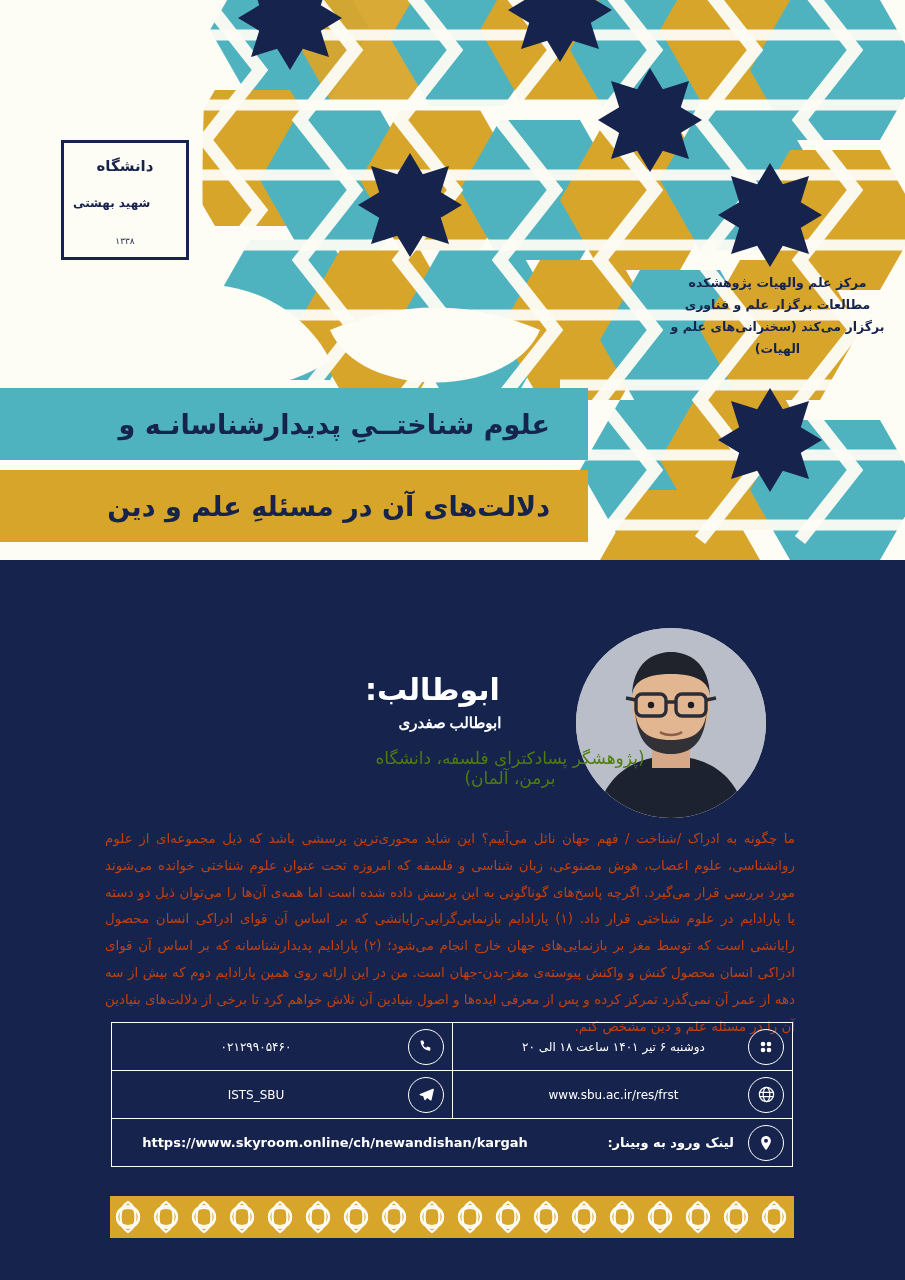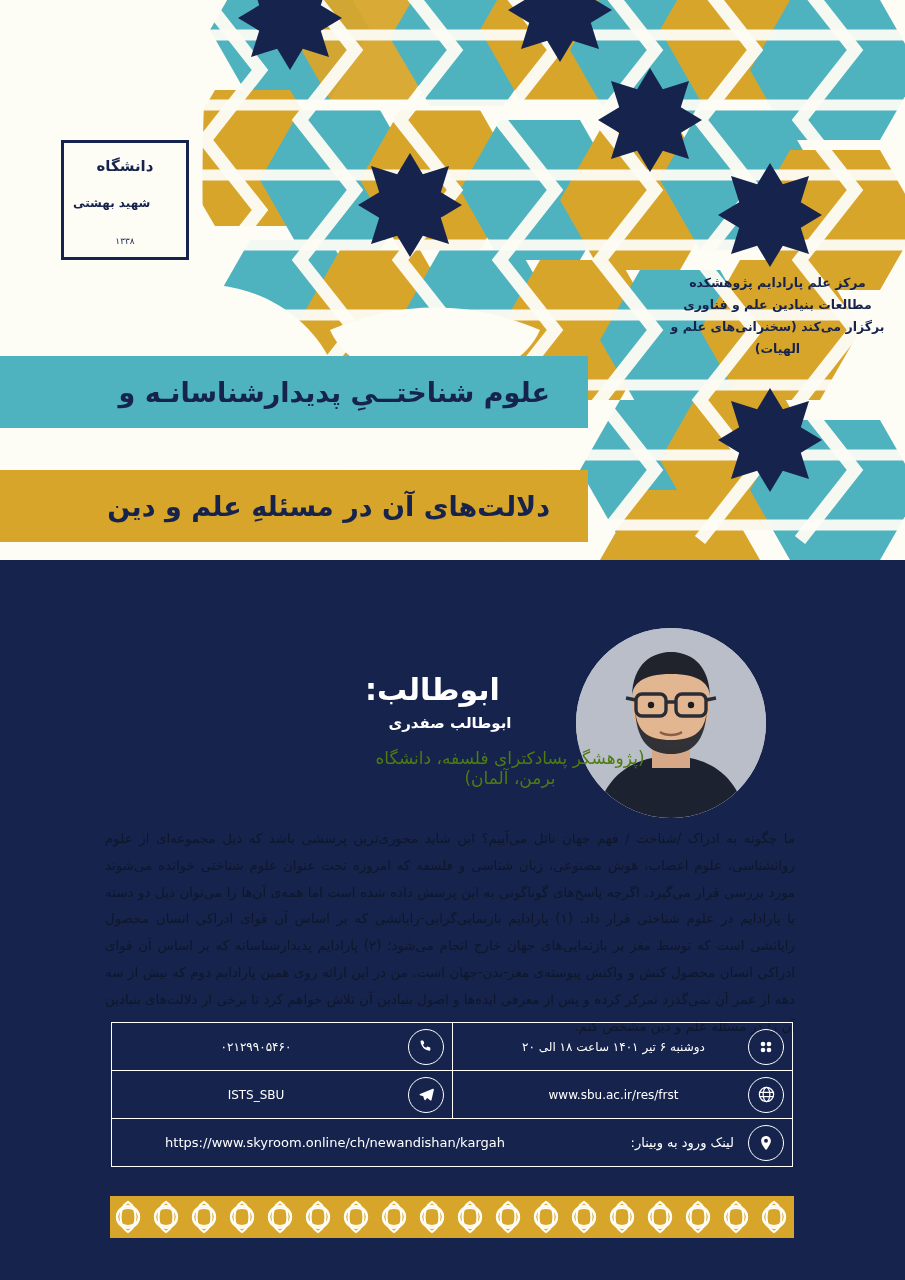--- a/index.html
+++ b/index.html
@@ -102,21 +102,21 @@
     position: absolute;
     left: 0;
     height: 72px;
     display: flex;
     align-items: center;
     justify-content: flex-start;
     box-sizing: border-box;
     padding-right: 30px;
   }
   .bar-teal {
-    top: 356px;
+    top: 388px;
     width: 588px;
     background: #4fb3bf;
     border-top-right-radius: 0;
   }
   .bar-gold {
     top: 470px;
     width: 588px;
     background: #d8a52b;
   }
   .title-bar .txt {
@@ -155,38 +155,39 @@
   }
   .speaker-name {
     position: absolute;
     top: 714px;
     right: 370px;
     width: 170px;
     text-align: center;
     color: #ffffff;
     font-size: 15px;
     font-weight: bold;
+    font-family: Liberation Serif, serif;
   }
   .speaker-aff {
     position: absolute;
     top: 748px;
     right: 250px;
     width: 290px;
     text-align: center;
     color: #4d7c0f;
     font-size: 17px;
   }
 
   
   .abstract {
     position: absolute;
     top: 826px;
     right: 110px;
     width: 690px;
-    color: #0f172a;
+    color: #c2410c;
     font-size: 13.4px;
     line-height: 2.0;
     text-align: justify;
     direction: rtl;
   }
 
   
   .info-table {
     position: absolute;
     top: 1022px;
@@ -230,21 +231,21 @@
     color: #ffffff;
   }
   .cell .txt {
     flex: 1;
     text-align: center;
     padding: 0 6px;
     direction: ltr;
     font-size: 12px;
   }
   .cell .txt.rtl { direction: rtl; }
-  .cell .txt.small { font-size: 13px; }
+  .cell .txt.small { font-size: 13px; font-weight: bold; }
 
   
   .bottom-strip {
     position: absolute;
     left: 110px;
     top: 1196px;
     width: 684px;
     height: 42px;
     background: #d8a52b;
     overflow: hidden;
@@ -342,21 +343,21 @@
 
   <div class="navy-body"></div>
 
   <div class="logo-box">
     <div class="logo-inner">
       <div class="logo-text">دانشگاه</div>
       <div class="logo-text2">شهید بهشتی</div>
       <div class="logo-year">۱۳۳۸</div>
     </div>
   </div>
-  <div class="logo-caption">مرکز علم پارادایم پژوهشکده مطالعات بنیادین علم و فناوری برگزار می‌کند (سخنرانی‌های علم و الهیات)</div>
+  <div class="logo-caption">مرکز علم والهیات پژوهشکده مطالعات برگزار علم و فناوری برگزار می‌کند (سخنرانی‌های علم و الهیات)</div>
 
   <div class="title-bar bar-teal">
     <div class="txt">علوم شناختــیِ پدیدارشناسانـه و</div>
   </div>
   <div class="title-bar bar-gold">
     <div class="txt">دلالت‌های آن در مسئلهِ علم و دین</div>
   </div>
 
   <div class="avatar">
     <svg width="190" height="190" viewBox="0 0 190 190" xmlns="http://www.w3.org/2000/svg">

